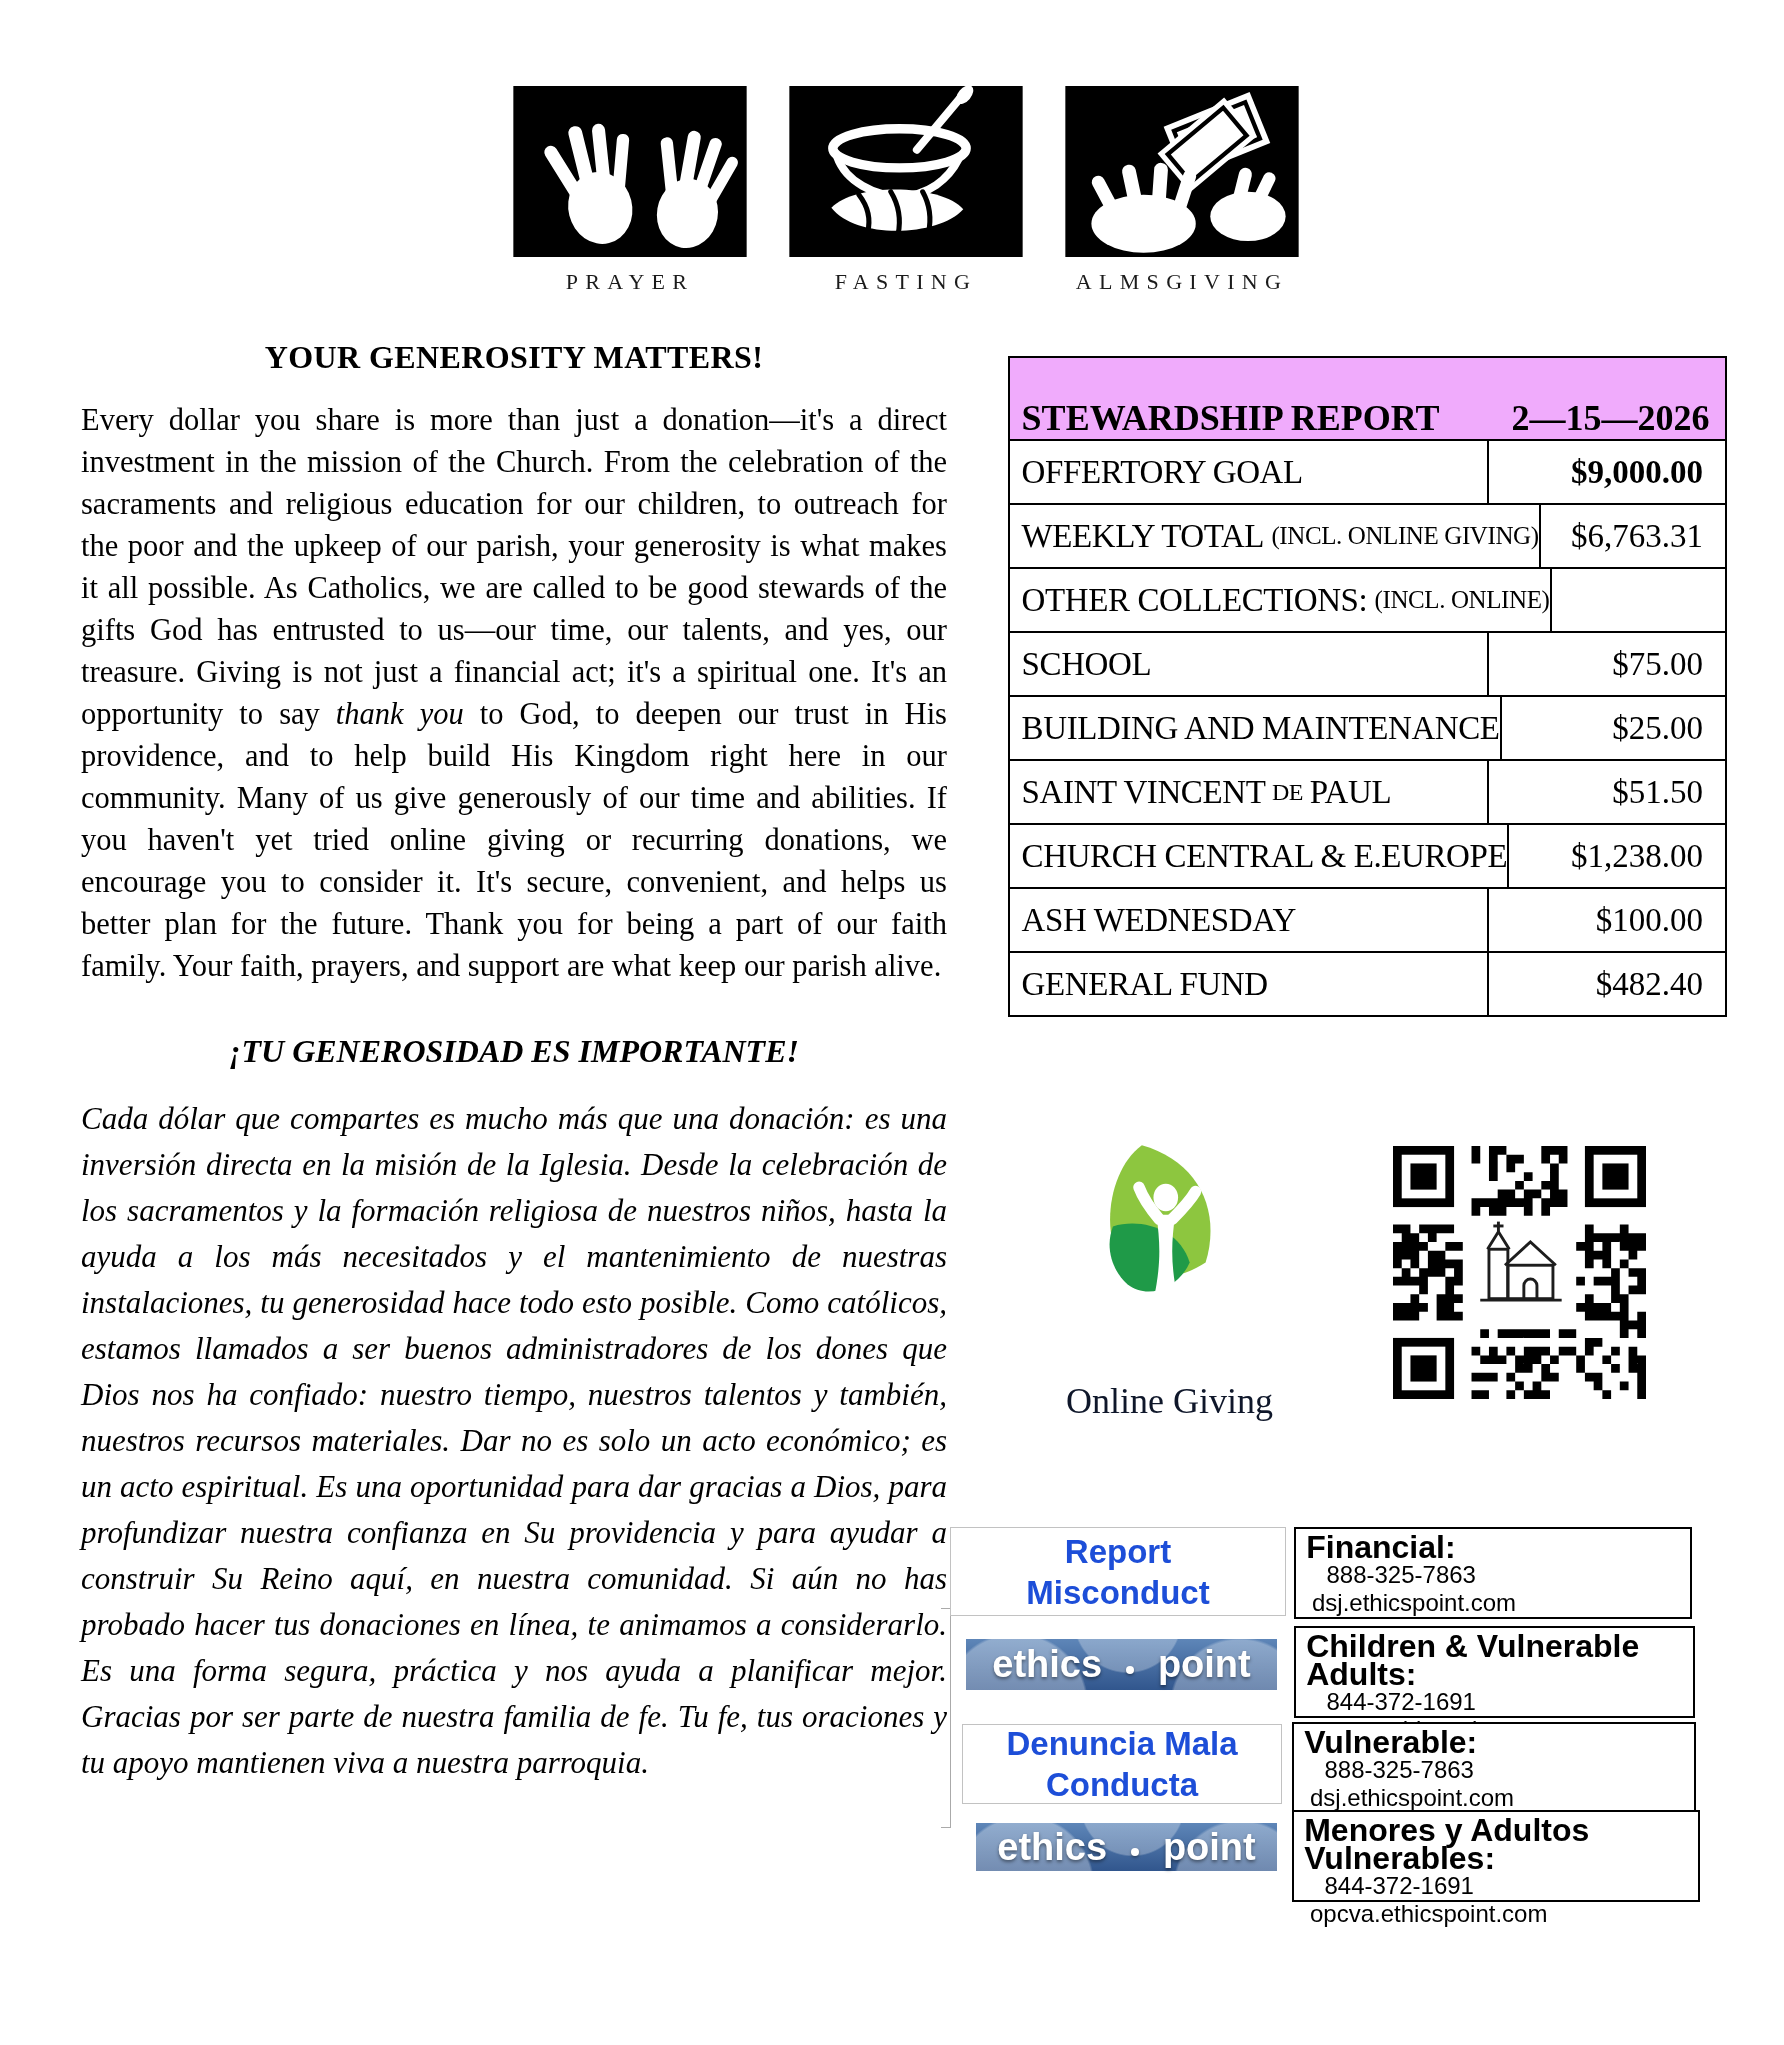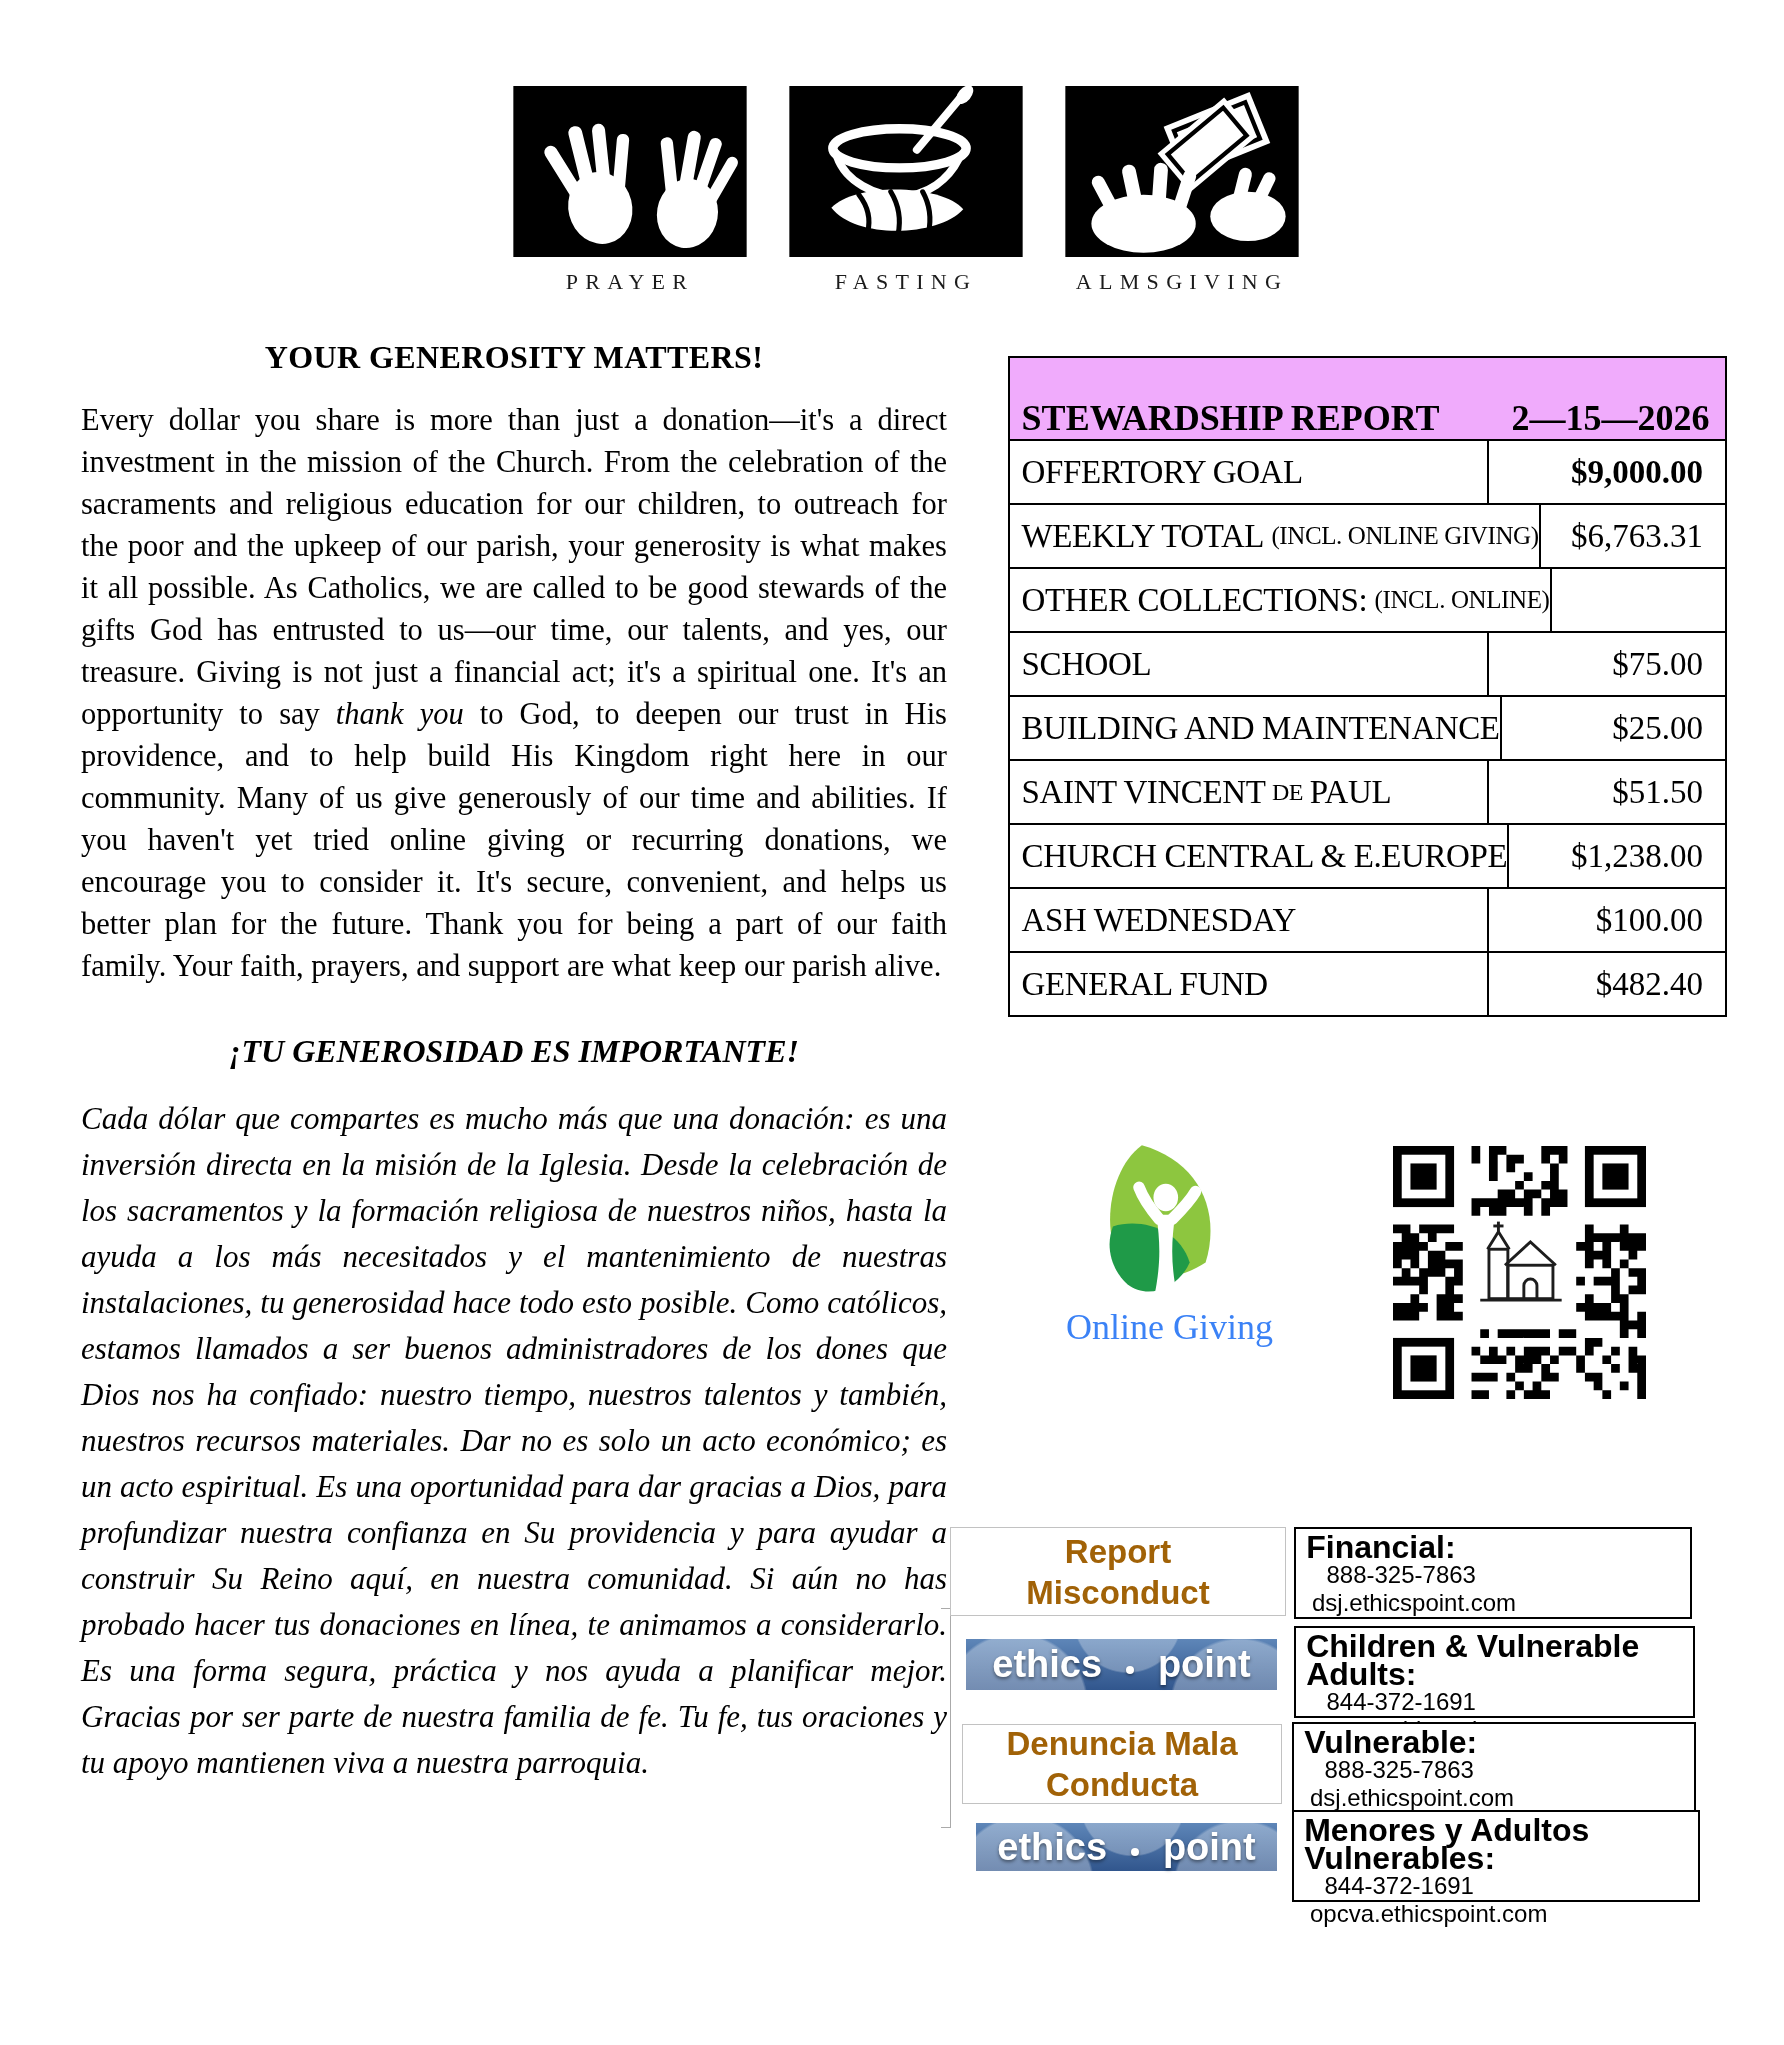--- a/index.html
+++ b/index.html
@@ -33,28 +33,28 @@
   .t-row:last-child{border-bottom:none;}
   .t-label{flex:1;display:flex;align-items:center;padding-left:11.6px;font-size:33px;letter-spacing:-0.4px;white-space:nowrap;}
   .t-label .sub:not(:empty){font-size:25px;margin-left:7.3px;}
   .t-label .mid:not(:empty){font-size:24px;margin:0 6.5px;}
   .t-value{width:214px;border-left:2.9px solid #000;display:flex;align-items:center;
            justify-content:flex-end;padding-right:22px;font-size:33px;}
   .t-value.bold{font-weight:bold;}
 
   
   .giving-leaf{position:absolute;left:1097px;top:1142px;}
-  .giving-label{position:absolute;left:1028px;top:1306px;width:283px;text-align:center;
-                font-size:36px;color:#3b82f6;}
+  .giving-label{position:absolute;left:1028px;top:1380px;width:283px;text-align:center;
+                font-size:36px;color:#0f172a;}
   .qr{position:absolute;left:1393px;top:1146px;}
 
   
   .mis-left{position:absolute;background:#fff;border:1.5px solid #c2c2c2;display:flex;align-items:center;
             justify-content:center;text-align:center;font-family:"Liberation Sans",sans-serif;
-            font-weight:bold;font-size:33px;line-height:41px;color:#a16207;}
+            font-weight:bold;font-size:33px;line-height:41px;color:#1d4ed8;}
   .box-report{left:950px;top:1527px;width:336px;height:89px;padding:0 48px;box-sizing:border-box;}
   .box-denuncia{left:962px;top:1724px;width:320px;height:80px;padding:0 29px;box-sizing:border-box;}
 
   .mis-box{position:absolute;background:#fff;border:2.9px solid #000;padding:4.4px 10.2px;
            font-family:"Liberation Sans",sans-serif;box-sizing:border-box;}
   .mis-label{font-weight:bold;font-size:32px;line-height:28px;}
   .mis-phone{font-size:24px;line-height:28px;padding-left:20.3px;}
   .mis-url{font-size:24px;line-height:28px;padding-left:5.8px;}
   .box-financial{left:1294px;top:1527px;width:398px;height:92px;}
   .box-children{left:1294px;top:1626px;width:401px;height:92px;}

